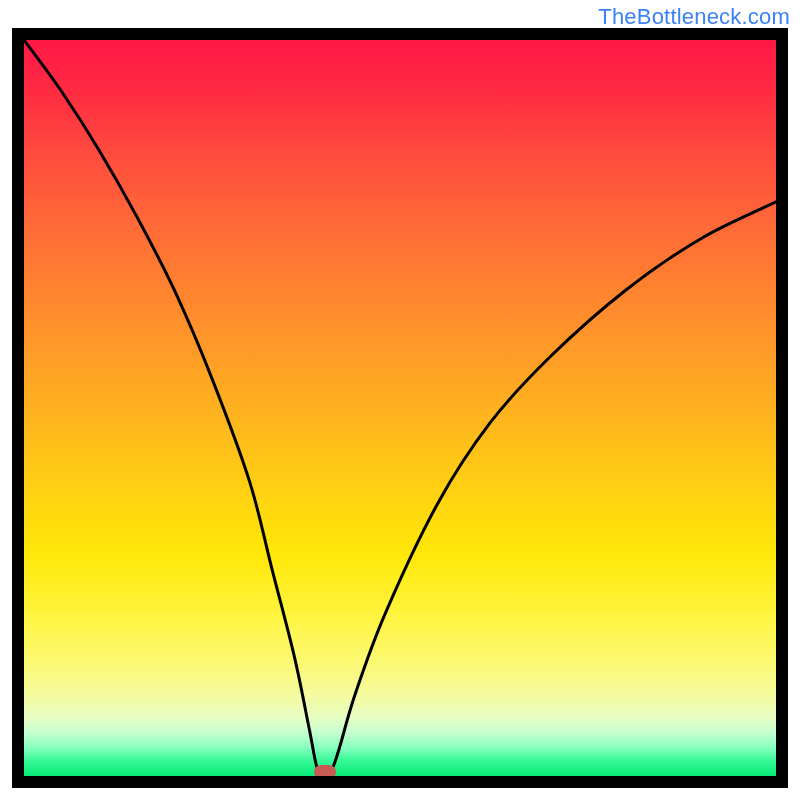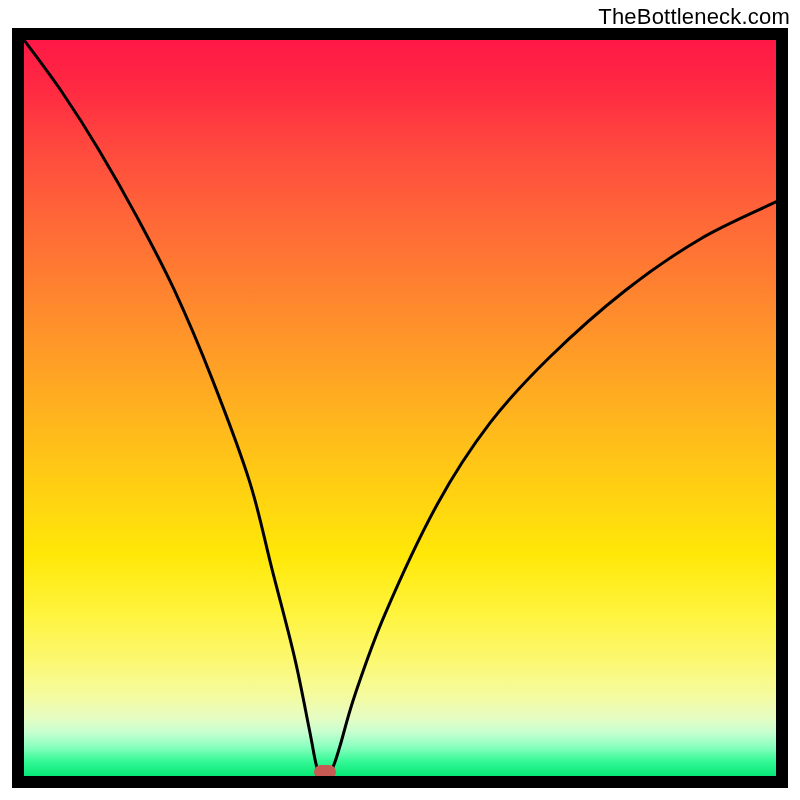--- a/index.html
+++ b/index.html
@@ -9,21 +9,21 @@
     width: 800px;
     height: 800px;
     overflow: hidden;
     position: relative;
     font-family: Arial, Helvetica, sans-serif;
   }
   .watermark {
     position: absolute;
     top: 4px;
     right: 10px;
-    color: #000000;
+    color: #3b82f6;
     font-size: 22px;
     font-weight: 500;
     letter-spacing: 0.2px;
     z-index: 10;
   }
   .frame {
     position: absolute;
     top: 28px;
     left: 12px;
     width: 776px;

